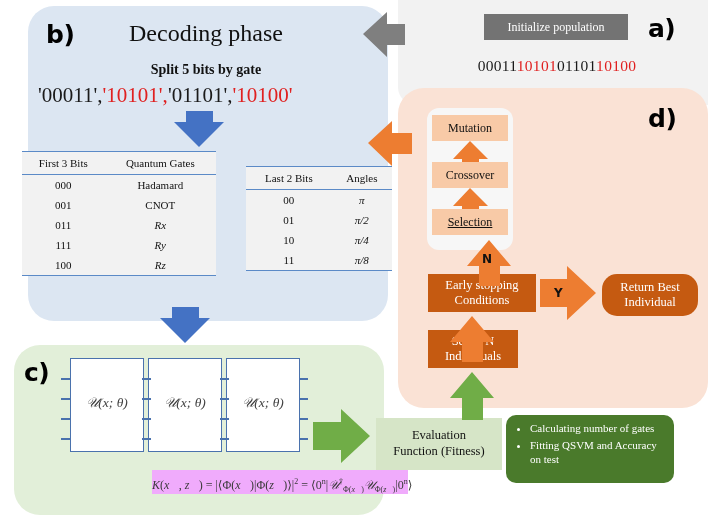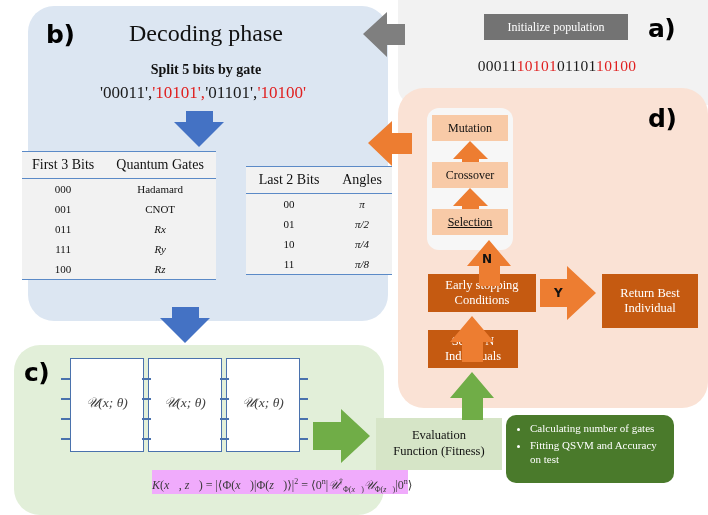--- a/index.html
+++ b/index.html
@@ -60,30 +60,30 @@
   #decoding-title{
     position:absolute;left:86px;top:20px;width:240px;
     text-align:center;font-size:24px;color:#111;
   }
   #split-label{
     position:absolute;left:86px;top:62px;width:240px;
     text-align:center;font-size:14px;font-weight:bold;color:#111;
   }
   #bit-groups{
     position:absolute;left:38px;top:83px;width:330px;
-    text-align:center;font-size:17px;color:#1a1a1a;white-space:nowrap;
+    font-size:21px;color:#1a1a1a;white-space:nowrap;
   }
 
   
   .dtable{
     position:absolute;background:#f2f2f2;border-collapse:collapse;
   }
   .dtable table{border-collapse:collapse;width:100%;}
   .dtable th{
-    font-size:14px;font-weight:normal;color:#111;
+    font-size:11px;font-weight:normal;color:#111;
     padding:5px 4px 5px 4px;
     border-top:1.6px solid #5b8ac7;border-bottom:1.2px solid #5b8ac7;
   }
   .dtable td{
     font-size:11px;color:#111;padding:4px 4px;text-align:center;
   }
   .dtable tr:last-child td{border-bottom:1.6px solid #5b8ac7;}
   .ital{font-style:italic;}
   #table-gates{left:22px;top:151px;width:194px;}
   #table-angles{left:227px;top:166px;width:146px;margin-left:19px;}
@@ -142,21 +142,21 @@
   #step-mutation{top:115px;}
   #step-crossover{top:162px;}
   #step-selection{top:209px;text-decoration:underline;}
 
   .obox{
     position:absolute;background:#c55a11;color:#ffffff;
     font-size:12.5px;text-align:center;line-height:1.22;
     display:flex;align-items:center;justify-content:center;
   }
   #box-early{left:428px;top:274px;width:108px;height:38px;}
-  #box-return{left:602px;top:274px;width:96px;height:54px;}
+  #box-return{left:602px;top:274px;width:96px;height:42px;border-radius:15px;}
   #box-select-n{left:428px;top:330px;width:90px;height:38px;}
 
   .yn-label{
     position:absolute;font-family:"DejaVu Sans", sans-serif;
     font-weight:bold;font-size:12px;color:#111;
   }
   #label-n{left:482px;top:252px;}
   #label-y{left:554px;top:286px;}
 </style>
 </head>

